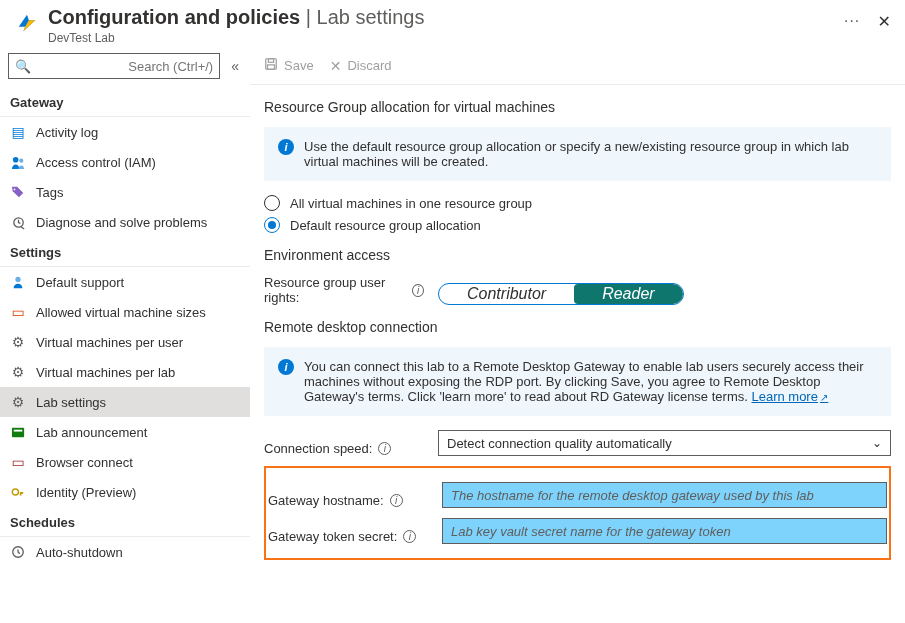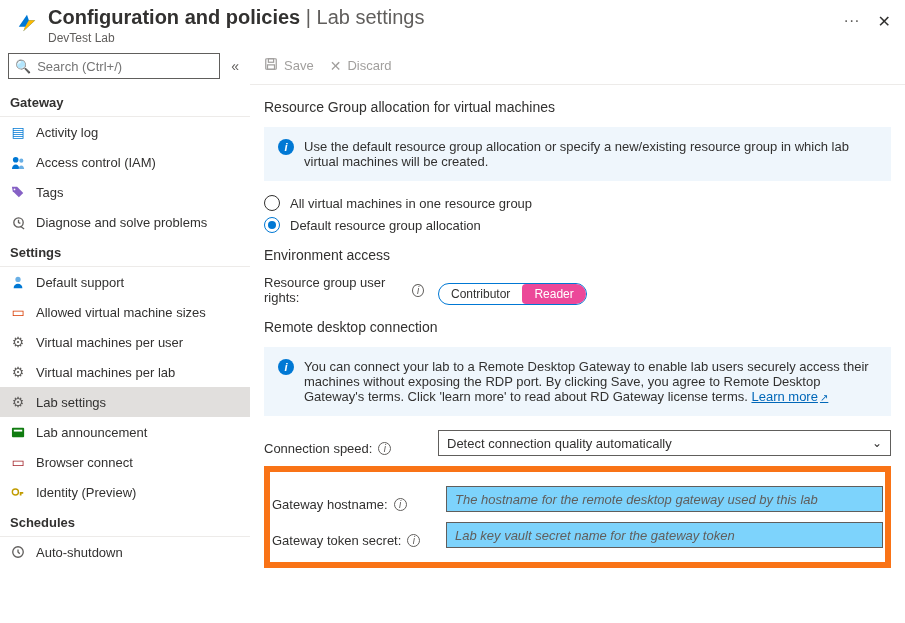--- a/index.html
+++ b/index.html
@@ -40,21 +40,21 @@
     border-right: 0;
     position: relative;
   }
   .searchrow { display: flex; align-items: center; padding: 0 8px 8px 8px; gap:8px;}
   .searchbox {
     flex:1; display:flex; align-items:center;
     border:1px solid #605e5c; height:26px; padding:0 6px;
     background:#fff;
   }
   .searchbox input {
-    border:none; outline:none; font-size:13px; flex:1; color:#a16207;
+    border:none; outline:none; font-size:13px; flex:1; color:#a16207;text-align:right;
   }
   .collapse-btn { font-size:14px; color:#605e5c; cursor:pointer; width:20px; text-align:center;}
   .nav-scroll { overflow-y:auto; flex:1; position:relative; }
   .nav-scroll::-webkit-scrollbar { width:10px; }
   .nav-scroll::-webkit-scrollbar-thumb { background:#c8c6c4; }
   .group-header {
     font-weight:600; padding:8px 10px 6px 10px;
     border-bottom:1px solid #edebe9;
     color:#323130;
   }
@@ -100,36 +100,36 @@
     display:inline-flex;align-items:center;justify-content:center;
     font-size:10px;color:#605e5c;font-style:italic;
   }
 
   .formrow { display:flex; align-items:flex-end; margin:10px 0; gap:14px;}
   .formrow .flabel { width:160px; }
   .pill-toggle {
     display:flex; border:1px solid #0078d4; border-radius:12px; overflow:hidden;
     height:22px; align-items:stretch;
   }
-  .pill-opt { padding:0 12px; display:flex; align-items:center; font-size:12px; color:#323130; cursor:pointer;}
-  .pill-opt.active { background:#ec4899; color:#fff; border-radius:4px;}
+  .pill-opt { padding:0 28px; display:flex; align-items:center; font-size:16px; color:#323130; cursor:pointer;font-style:italic;}
+  .pill-opt.active { background:#0f766e; color:#fff; border-radius:4px;}
 
   .dropdown {
     flex:1; border:1px solid #605e5c; height:26px; display:flex; align-items:center;
     padding:0 8px; justify-content:space-between; background:#fff;
   }
   .dropdown .chev { font-size:12px; color:#323130;}
   .textinput {
     flex:1; border:1px solid #605e5c; height:26px; padding:0 8px; font-size:13px;
     color:#323130; background:#7dd3fc;
   }
   .textinput::placeholder { color:#605e5c; font-style:italic;}
 
   .highlight-box {
-    border:6px solid #f97316; padding:4px 2px 4px 2px;
+    border:2px solid #f97316; padding:4px 2px 4px 2px;
     margin-top:4px;
   }
 </style>
 </head>
 <body>
 
 <div class="blade">
 
   <div class="header">
     <span class="hdr-icon">
@@ -304,21 +304,21 @@
           <div class="pill-toggle">
             <div class="pill-opt">Contributor</div>
             <div class="pill-opt active">Reader</div>
           </div>
         </div>
 
         <div class="sect-title">Remote desktop connection</div>
         <div class="infobox">
           <span class="i-icon">i</span>
           <span>
-            <span>You can connect your lab to a Remote Desktop Gateway to enable lab users securely access their machines without exposing the RDP port. By clicking Save, you agree to Remote Desktop Gateway's terms.  Click 'learn more' to read about RD Gateway license terms.</span>
+            <span>You can connect this lab to a Remote Desktop Gateway to enable lab users securely access their machines without exposing the RDP port. By clicking Save, you agree to Remote Desktop Gateway's terms.  Click 'learn more' to read about RD Gateway license terms.</span>
             <a href="#"><span>Learn more</span><span class="ext-icon">↗</span></a>
           </span>
         </div>
 
         <div class="formrow">
           <span class="labelhelp flabel">
             <span>Connection speed:</span>
             <span class="helpdot">i</span>
           </span>
           <div class="dropdown">

